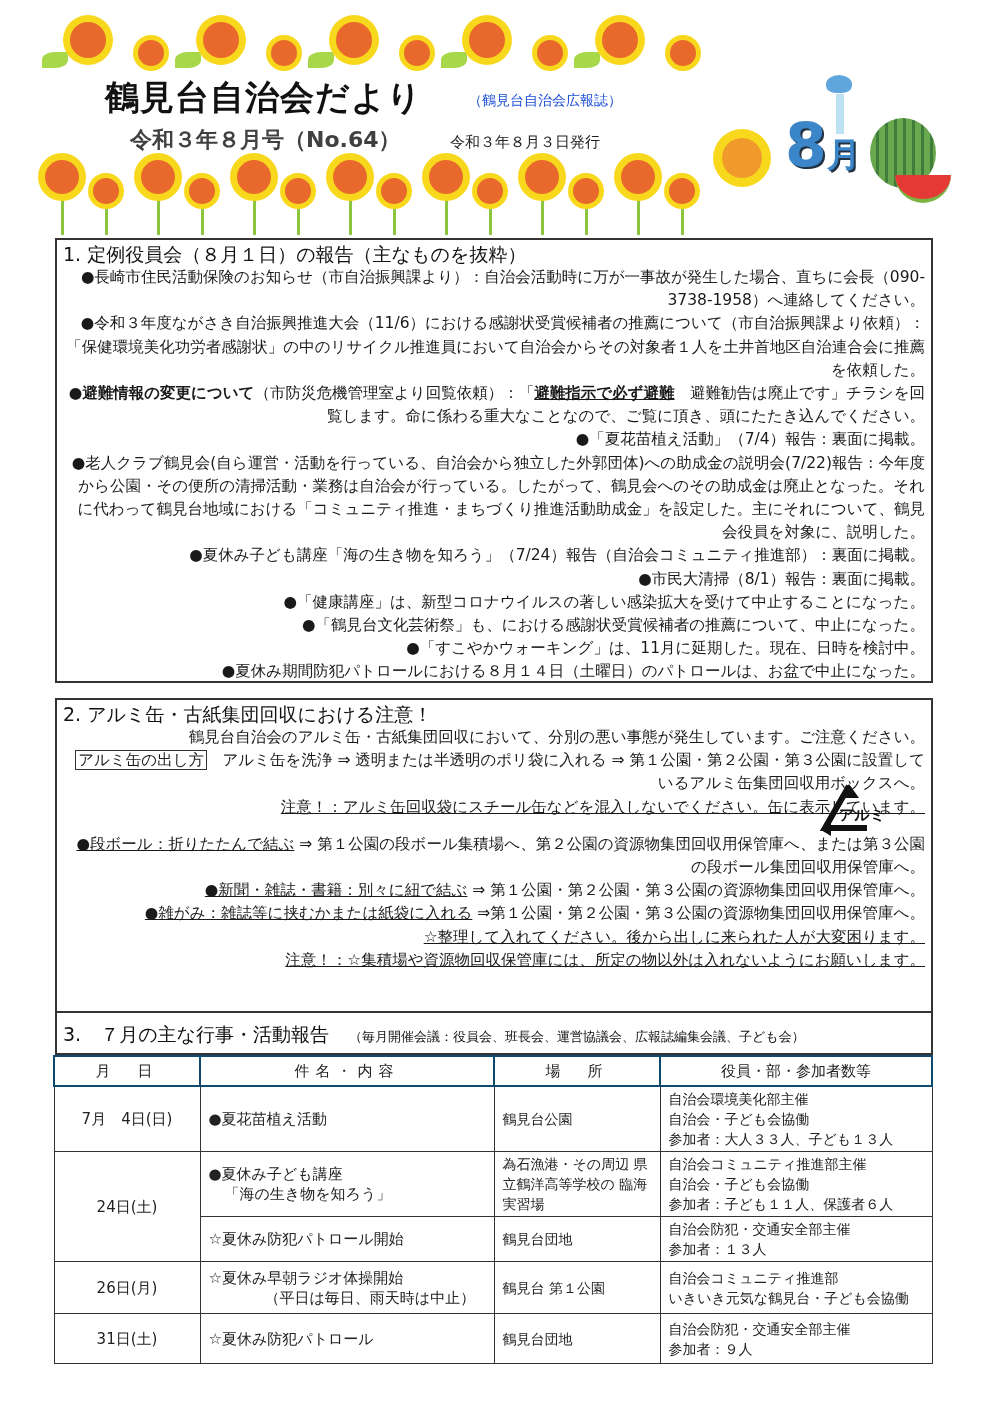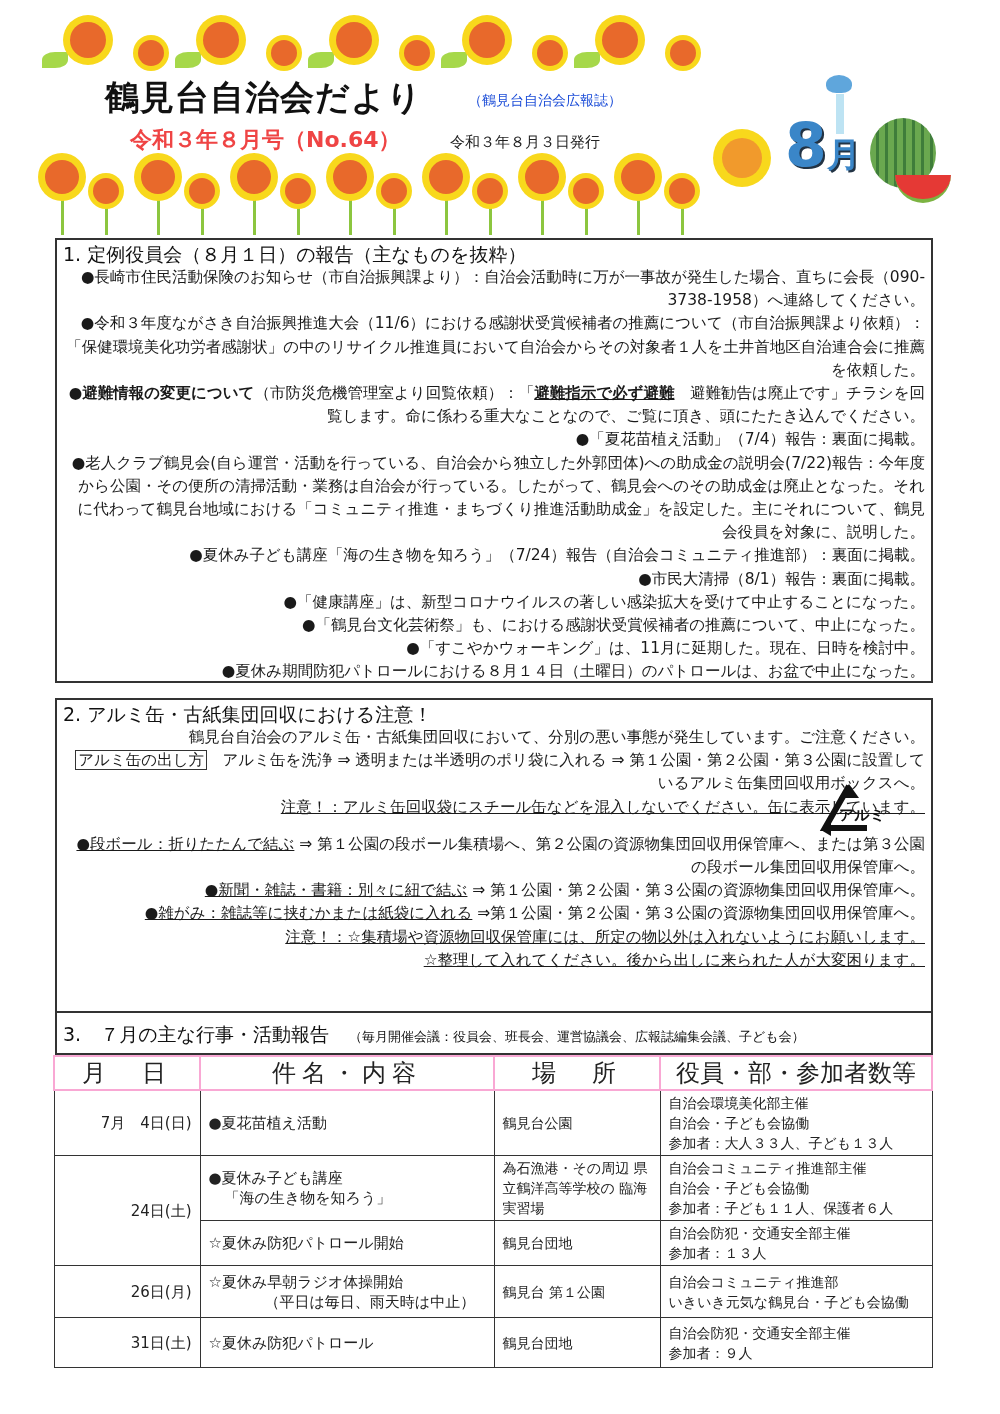--- a/index.html
+++ b/index.html
@@ -4,21 +4,21 @@
 <style>
   * { box-sizing: border-box; margin: 0; padding: 0; }
   body { width: 1000px; height: 1414px; background: #fff; font-family: "DejaVu Sans", sans-serif; color: #222; position: relative; overflow: hidden; }
   .header { position: absolute; left: 0; top: 0; width: 928px; height: 240px; }
   .flower { position: absolute; border-radius: 50%; background: #e8692b; box-shadow: 0 0 0 7px #f8d81c; }
   .flower.sm { box-shadow: 0 0 0 5px #f8d81c; }
   .leaf { position: absolute; width: 26px; height: 16px; background: #a6d84a; border-radius: 50% 0; }
   .stem { position: absolute; width: 3px; background: #8cc63f; }
   .title { position: absolute; left: 105px; top: 75px; font-size: 34px; font-weight: bold; letter-spacing: 1px; color: #111; }
   .subtitle-paren { position: absolute; left: 468px; top: 92px; font-size: 14px; color: #1d4ed8; }
-  .issue { position: absolute; left: 130px; top: 125px; font-size: 22px; font-weight: bold; color: #ef4444; }
+  .issue { position: absolute; left: 130px; top: 125px; font-size: 22px; font-weight: bold; color: #404040; }
   .issued { position: absolute; left: 450px; top: 133px; font-size: 15px; color: #222; }
   .month-badge { position: absolute; left: 785px; top: 110px; font-size: 60px; font-weight: bold; color: #3a86c8; text-shadow: 2px 2px 0 #234; }
   .month-badge .tsuki { font-size: 34px; }
   .big-sun { position: absolute; left: 722px; top: 138px; width: 40px; height: 40px; border-radius: 50%; background: #f19a2c; box-shadow: 0 0 0 9px #f8d81c; }
   .wind-bell { position: absolute; left: 826px; top: 75px; width: 26px; height: 18px; border-radius: 50% 50% 40% 40%; background: #5fa6dc; }
   .wind-strip { position: absolute; left: 836px; top: 94px; width: 8px; height: 40px; background: #bde3f3; }
   .melon { position: absolute; left: 870px; top: 118px; width: 66px; height: 70px; border-radius: 50%; background: repeating-linear-gradient(90deg, #6aa84f 0 6px, #3f7d3a 6px 9px); }
   .melon-slice { position: absolute; left: 895px; top: 175px; width: 56px; height: 28px; background: #e53935; border-radius: 0 0 28px 28px; border-bottom: 4px solid #7cb342; }
 
   .box { position: absolute; left: 55px; width: 878px; border: 2px solid #333; background: #fff; padding: 2px 6px; }
@@ -28,23 +28,23 @@
   .sec-head { font-size: 19px; line-height: 24px; color: #111; }
   .p { font-size: 15.5px; line-height: 23.2px; color: #1a1a1a; text-align: right; }
   .bold { font-weight: bold; }
   .ul { text-decoration: underline; }
   .framed { border: 1px solid #333; padding: 0 2px; }
   .sec-note { font-size: 13px; margin-left: 20px; }
   .recycle { position: absolute; right: 50px; top: 82px; width: 64px; height: 54px; }
   .indent { padding-left: 75px; }
 
   table.events { position: absolute; left: 53px; top: 1055px; width: 880px; border-collapse: collapse; font-size: 15px; }
-  table.events th { font-size: 24px; font-weight: normal; border: 2px solid #f9a8d4; height: 30px; letter-spacing: 6px; }
+  table.events th { font-size: 15px; font-weight: normal; border: 2px solid #0c4a6e; height: 30px; letter-spacing: 6px; }
   table.events td { border: 1.5px solid #333; padding: 2px 8px; line-height: 20px; vertical-align: middle; }
-  .c-date { width: 146px; text-align: right; }
+  .c-date { width: 146px; text-align: center; }
   .c-title { width: 294px; }
   .c-place { width: 166px; text-align: left; font-size: 14px; }
   .c-roles { font-size: 14px; }
   .nowrap { white-space: nowrap; }
 </style>
 </head>
 <body>
 
 <div class="header">
   <div id="flowers-top">
@@ -129,22 +129,22 @@
   <svg class="recycle" viewBox="0 0 64 54">
     <path d="M32 4 L8 46 L50 46" fill="none" stroke="#111" stroke-width="6"></path>
     <polygon points="32,2 22,16 42,16" fill="#111"></polygon>
     <polygon points="4,48 14,38 14,54" fill="#111"></polygon>
     <text x="22" y="38" font-size="15" font-weight="bold" fill="#111">アルミ</text>
   </svg>
   <div class="p" style="height:14px"></div>
   <div class="p"><span class="ul">●段ボール：折りたたんで結ぶ</span><span> ⇒ 第１公園の段ボール集積場へ、第２公園の資源物集団回収用保管庫へ、または第３公園の段ボール集団回収用保管庫へ。</span></div>
   <div class="p"><span class="ul">●新聞・雑誌・書籍：別々に紐で結ぶ</span><span> ⇒ 第１公園・第２公園・第３公園の資源物集団回収用保管庫へ。</span></div>
   <div class="p"><span class="ul">●雑がみ：雑誌等に挟むかまたは紙袋に入れる</span><span> ⇒第１公園・第２公園・第３公園の資源物集団回収用保管庫へ。</span></div>
+  <div class="p ul indent">☆整理して入れてください。後から出しに来られた人が大変困ります。</div>
   <div class="p ul">注意！：☆集積場や資源物回収保管庫には、所定の物以外は入れないようにお願いします。</div>
-  <div class="p ul indent">☆整理して入れてください。後から出しに来られた人が大変困ります。</div>
 </div>
 
 <div class="box box3">
   <div class="sec-head" style="line-height:38px"><span>3.　７月の主な行事・活動報告</span><span class="sec-note">（毎月開催会議：役員会、班長会、運営協議会、広報誌編集会議、子ども会）</span></div>
 </div>
 
 <table class="events">
   <thead>
     <tr>
       <th>月　日</th>

